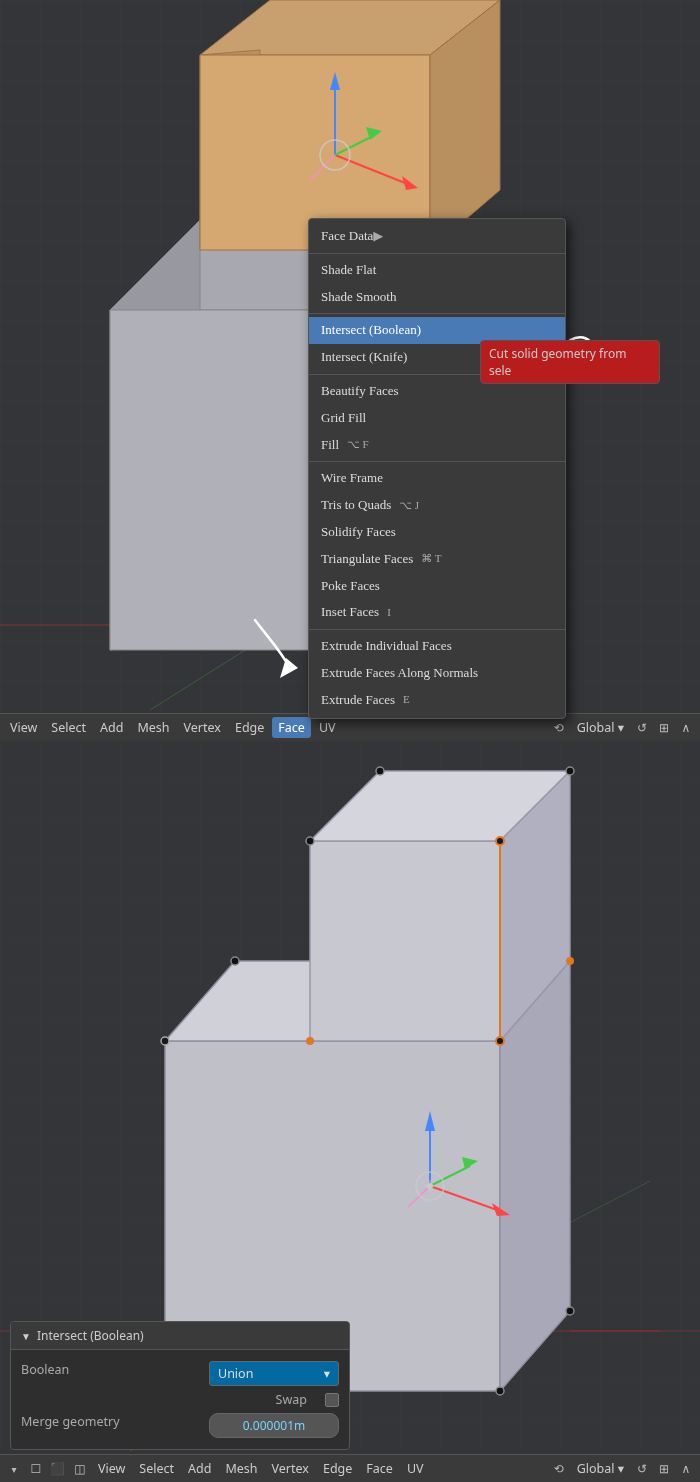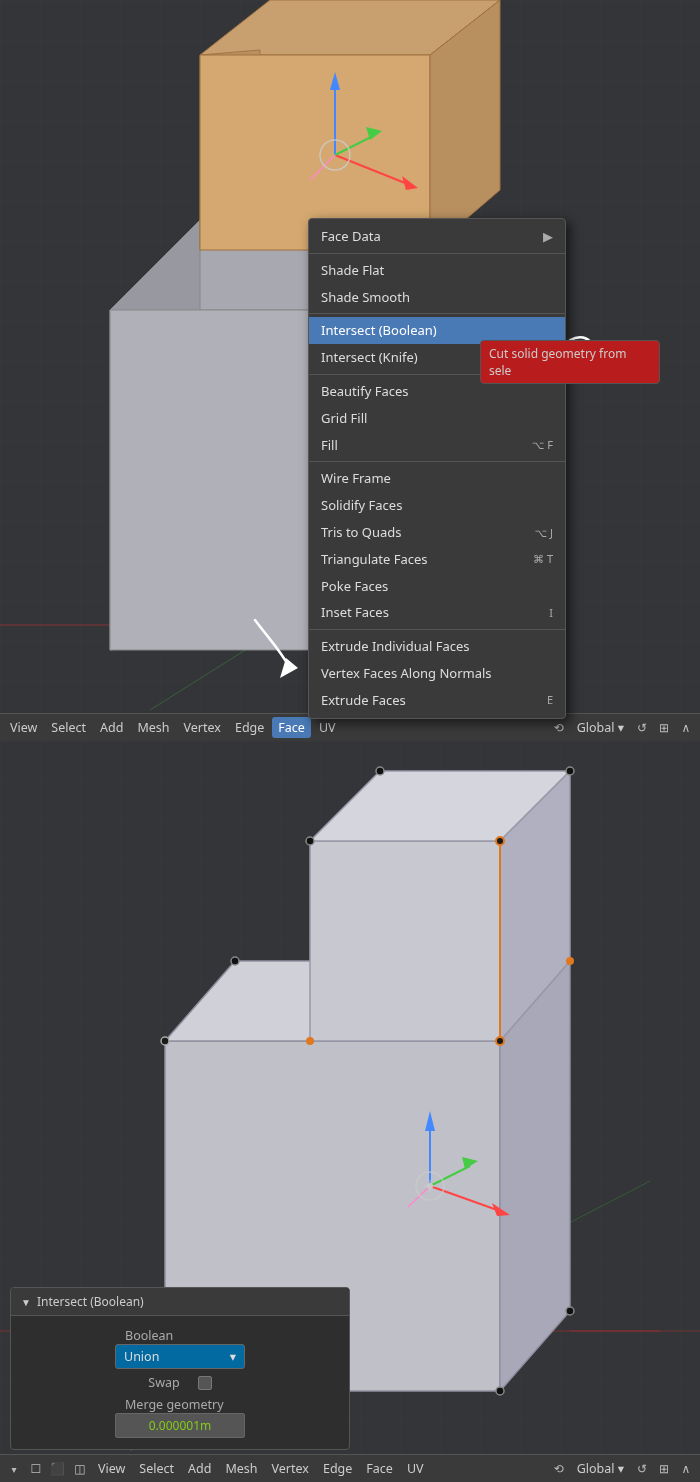--- a/index.html
+++ b/index.html
@@ -39,27 +39,27 @@
       border: 1px solid #555;
       border-radius: 4px;
       padding: 4px 0;
       z-index: 10;
       box-shadow: 4px 4px 12px rgba(0,0,0,0.6);
     }
 
     .menu-item {
       display: flex;
       align-items: center;
-      justify-content: space-between;
       padding: 3px 12px;
       cursor: pointer;
       color: #ddd;
       font-size: 13px;
       line-height: 1.6;
       white-space: nowrap;
+      font-family: Liberation Serif, serif;
     }
     .menu-item.active {
       background: #4a7ab5;
       color: #fff;
     }
     .menu-item .shortcut {
       color: #aaa;
       font-size: 11px;
       margin-left: 8px;
     }
@@ -168,25 +168,23 @@
       gap: 6px;
       font-size: 12px;
       color: #ccc;
       border-radius: 4px 4px 0 0;
     }
     .intersect-panel-body {
       padding: 6px 10px;
     }
     .panel-row {
       display: flex;
-      align-items: center;
       justify-content: space-between;
       margin: 5px 0;
       font-size: 12.5px;
-      flex-direction: column;
     }
     .panel-label {
       color: #aaa;
       min-width: 110px;
     }
     .panel-dropdown {
       background: #0369a1;
       border: 1px solid #666;
       border-radius: 3px;
       padding: 3px 8px;
@@ -210,23 +208,23 @@
     .panel-checkbox {
       width: 14px;
       height: 14px;
       background: #555;
       border: 1px solid #777;
       border-radius: 2px;
     }
     .panel-value {
       background: #555;
       border: 1px solid #666;
-      border-radius: 2px;
+      border-radius: 9px;
       padding: 3px 8px;
-      color: #84cc16;
+      color: #7dd3fc;
       font-size: 12px;
       min-width: 130px;
       text-align: center;
     }
 
     
     .grid-svg {
       position: absolute;
       inset: 0;
       width: 100%;
@@ -343,43 +341,43 @@
     </div>
     <div class="menu-item">
       <span>Fill</span>
       <span class="shortcut">⌥ F</span>
     </div>
     <div class="menu-separator"></div>
     <div class="menu-item">
       <span>Wire Frame</span>
     </div>
     <div class="menu-item">
-      <span>Solidify Faces</span>
-    </div>
-    <div class="menu-item">
       <span>Tris to Quads</span>
       <span class="shortcut">⌥ J</span>
     </div>
     <div class="menu-item">
+      <span>Solidify Faces</span>
+    </div>
+    <div class="menu-item">
       <span>Triangulate Faces</span>
       <span class="shortcut">⌘ T</span>
     </div>
     <div class="menu-item">
       <span>Poke Faces</span>
     </div>
     <div class="menu-item">
       <span>Inset Faces</span>
       <span class="shortcut">I</span>
     </div>
     <div class="menu-separator"></div>
     <div class="menu-item">
       <span>Extrude Individual Faces</span>
     </div>
     <div class="menu-item">
-      <span>Vertex Faces Along Normals</span>
+      <span>Extrude Faces Along Normals</span>
     </div>
     <div class="menu-item">
       <span>Extrude Faces</span>
       <span class="shortcut">E</span>
     </div>
   </div>
 
   <div class="tooltip">
     <span>Cut solid geometry from sele</span>
   </div>

